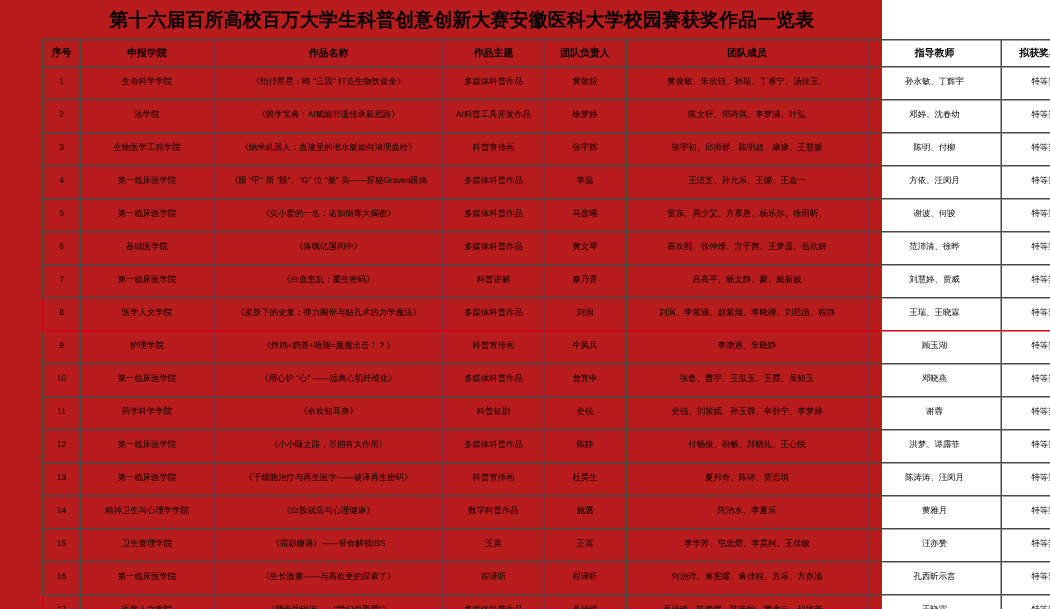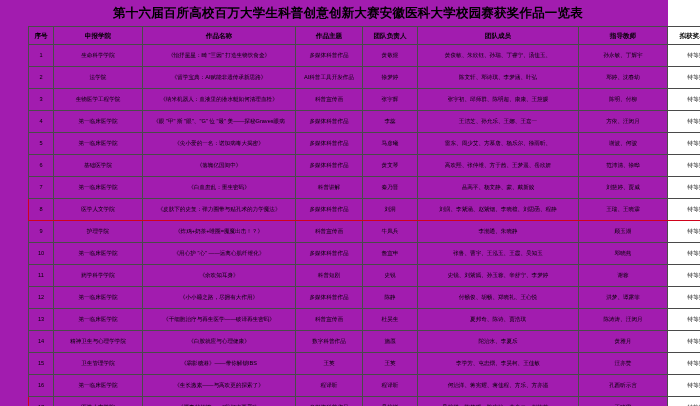--- a/index.html
+++ b/index.html
@@ -8,24 +8,24 @@
     background: #ffffff;
   }
   body {
     width: 700px;
     height: 406px;
     font-family: "Liberation Sans", sans-serif;
     color: #000000;
     overflow: hidden;
   }
   #page {
-    width: 668px;
+    width: 588px;
     height: 406px;
     position: relative;
-    background: #a21caf;
+    background: #b91c1c;
     box-sizing: border-box;
     padding-left: 28px;
   }
   .doc-title {
     text-align: center;
     font-size: 12.5px;
     font-weight: bold;
     letter-spacing: 0.2px;
     padding: 6px 0 5px 0;
     line-height: 1.2;

